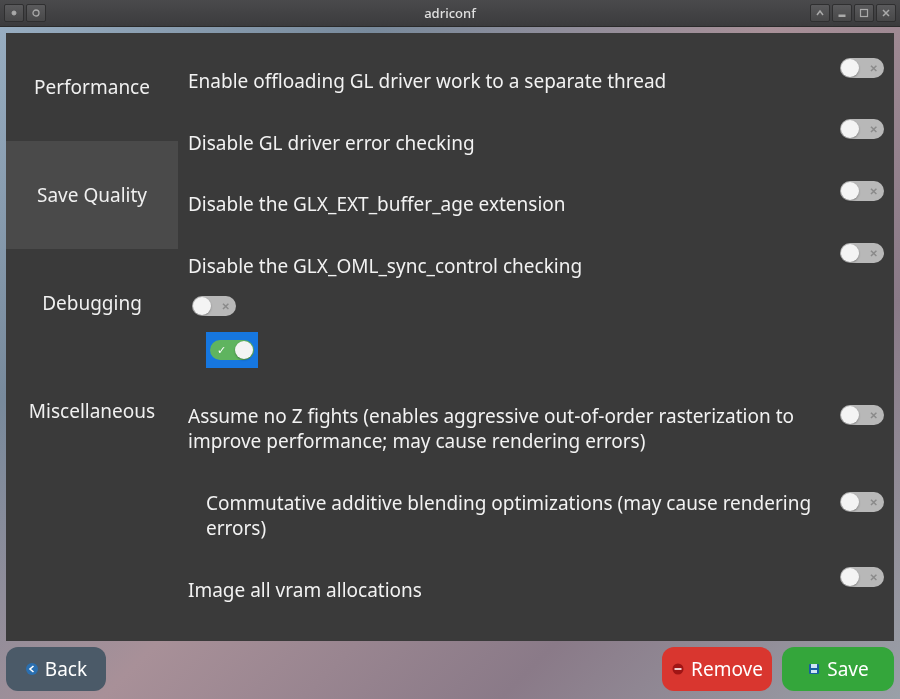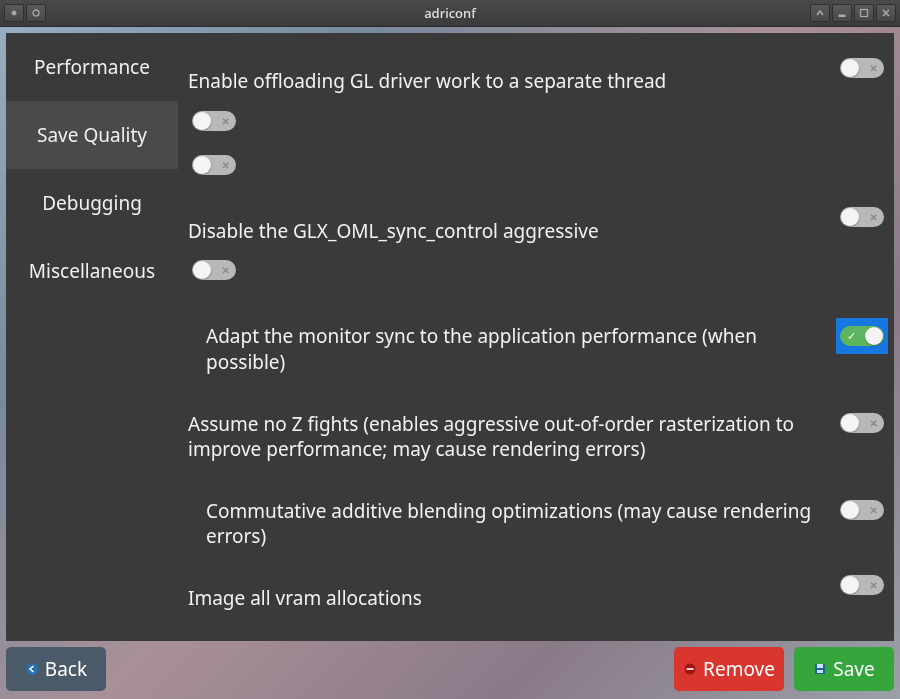--- a/index.html
+++ b/index.html
@@ -44,21 +44,21 @@
     top: 6px; left: 6px; right: 6px; bottom: 58px;
     background: #3a3a3a;
     display: flex;
     color: #f0f0f0;
   }
   .sidebar {
     width: 172px;
     flex-shrink: 0;
   }
   .sidebar-item {
-    height: 68px;
+    height: 108px;
     display: flex;
     align-items: center;
     justify-content: center;
     font-size: 19px;
     color: #f0f0f0;
     cursor: pointer;
     background: #3a3a3a;
   }
   .sidebar-item.selected {
     background: #4a4a4a;
@@ -124,28 +124,28 @@
     left: 6px; right: 6px; bottom: 8px;
     height: 44px;
     display: flex;
     align-items: stretch;
   }
   .btn {
     display: flex; align-items: center; justify-content: center;
     gap: 6px;
     font-size: 19px;
     color: #fff;
-    border-radius: 5px;
+    border-radius: 12px;
     cursor: pointer;
     padding: 0 18px;
   }
   .btn-back { background: #4b5a68; width: 100px; }
   .spacer { flex: 1; }
   .btn-remove { background: #d9362f; width: 110px; margin-right: 10px; }
-  .btn-save { background: #34a63b; width: 100px; }
+  .btn-save { background: #34a63b; width: 112px; }
   .btn .ico { width: 14px; height: 14px; display: inline-flex; align-items: center; justify-content: center; }
 </style>
 </head>
 <body>
 
 <div class="titlebar">
   <div class="titlebar-left">
     <div class="tb-btn">
       <svg viewBox="0 0 10 10">
           <circle cx="5" cy="5" r="2"></circle>
@@ -205,54 +205,55 @@
     <div class="option-row">
           <div class="option-label">Enable offloading GL driver work to a separate thread</div>
           <div class="toggle-wrap">
             <div class="toggle">
               <div class="knob"></div>
               <div class="xmark">✕</div>
             </div>
           </div>
         </div>
         <div class="option-row">
-          <div class="toggle-wrap">
-            <div class="toggle">
-              <div class="knob"></div>
-              <div class="xmark">✕</div>
-            </div>
-          </div>
-        </div>
-        <div class="option-row">
-          <div class="toggle-wrap">
-            <div class="toggle">
-              <div class="knob"></div>
-              <div class="xmark">✕</div>
-            </div>
-          </div>
-        </div>
-        <div class="option-row">
-          <div class="option-label">Disable the GLX_OML_sync_control aggressive</div>
+          <div class="option-label">Disable GL driver error checking</div>
+          <div class="toggle-wrap">
+            <div class="toggle">
+              <div class="knob"></div>
+              <div class="xmark">✕</div>
+            </div>
+          </div>
+        </div>
+        <div class="option-row">
+          <div class="option-label">Disable the GLX_EXT_buffer_age extension</div>
+          <div class="toggle-wrap">
+            <div class="toggle">
+              <div class="knob"></div>
+              <div class="xmark">✕</div>
+            </div>
+          </div>
+        </div>
+        <div class="option-row">
+          <div class="option-label">Disable the GLX_OML_sync_control checking</div>
           <div class="toggle-wrap">
             <div class="toggle">
               <div class="knob"></div>
               <div class="xmark">✕</div>
             </div>
           </div>
         </div>
         <div class="option-row">
           <div class="toggle-wrap">
             <div class="toggle">
               <div class="knob"></div>
               <div class="xmark">✕</div>
             </div>
           </div>
         </div>
         <div class="option-row indent">
-          <div class="option-label">Adapt the monitor sync to the application performance (when possible)</div>
           <div class="toggle-wrap hl">
             <div class="toggle on">
               <div class="knob"></div>
               <div class="check">✓</div>
             </div>
           </div>
         </div>
         <div class="option-row">
           <div class="option-label">Assume no Z fights (enables aggressive out-of-order rasterization to improve performance; may cause rendering errors)</div>
           <div class="toggle-wrap">

